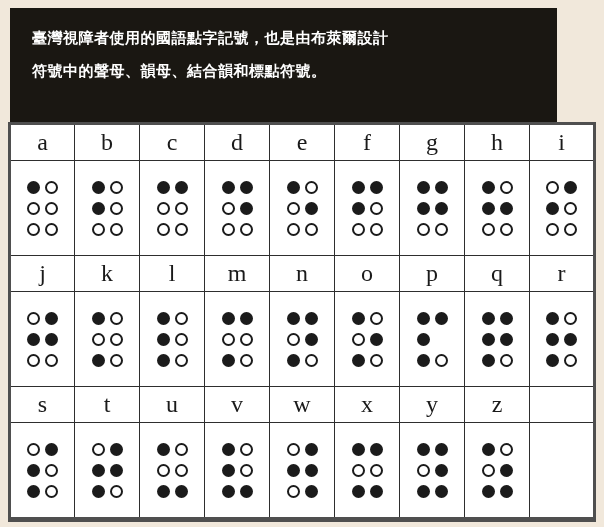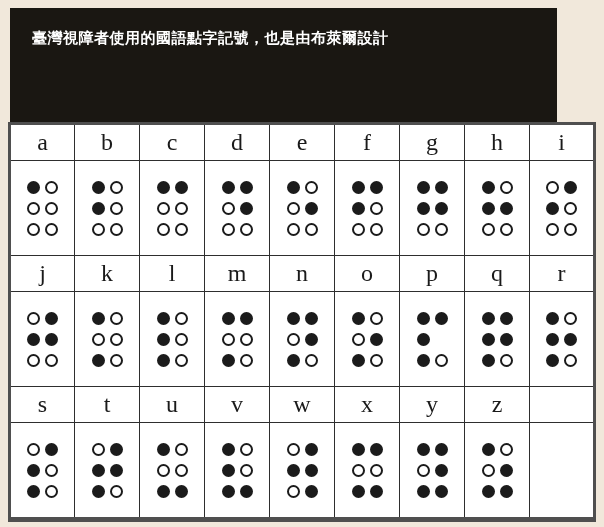--- a/index.html
+++ b/index.html
@@ -76,20 +76,21 @@
   }
   .dot.filled { background: var(--dot-color, #1b1b1b); }
   .dot.empty  { border: 2px solid var(--dot-color, #1b1b1b); background: var(--cell-bg, #ffffff); }
   .dot.absent { visibility: hidden; }
 </style>
 </head>
 <body style="--page-bg: #f1e8db; --intro-bg: #1a1712; --intro-fg: #ffffff; --table-border: #4f4f4f; --grid-line: #2e2e2e; --cell-bg: #ffffff; --dot-color: #1b1b1b;">
 
 <div class="intro-box">
   <div class="intro-line">臺灣視障者使用的國語點字記號，也是由布萊爾設計</div>
+  <div class="intro-line">符號中的聲母、韻母、結合韻和標點符號。</div>
 </div>
 
 <table class="braille-table">
   <tbody>
       <tr>
         <td class="letter-cell">a</td>
         <td class="letter-cell">b</td>
         <td class="letter-cell">c</td>
         <td class="letter-cell">d</td>
         <td class="letter-cell">e</td>

